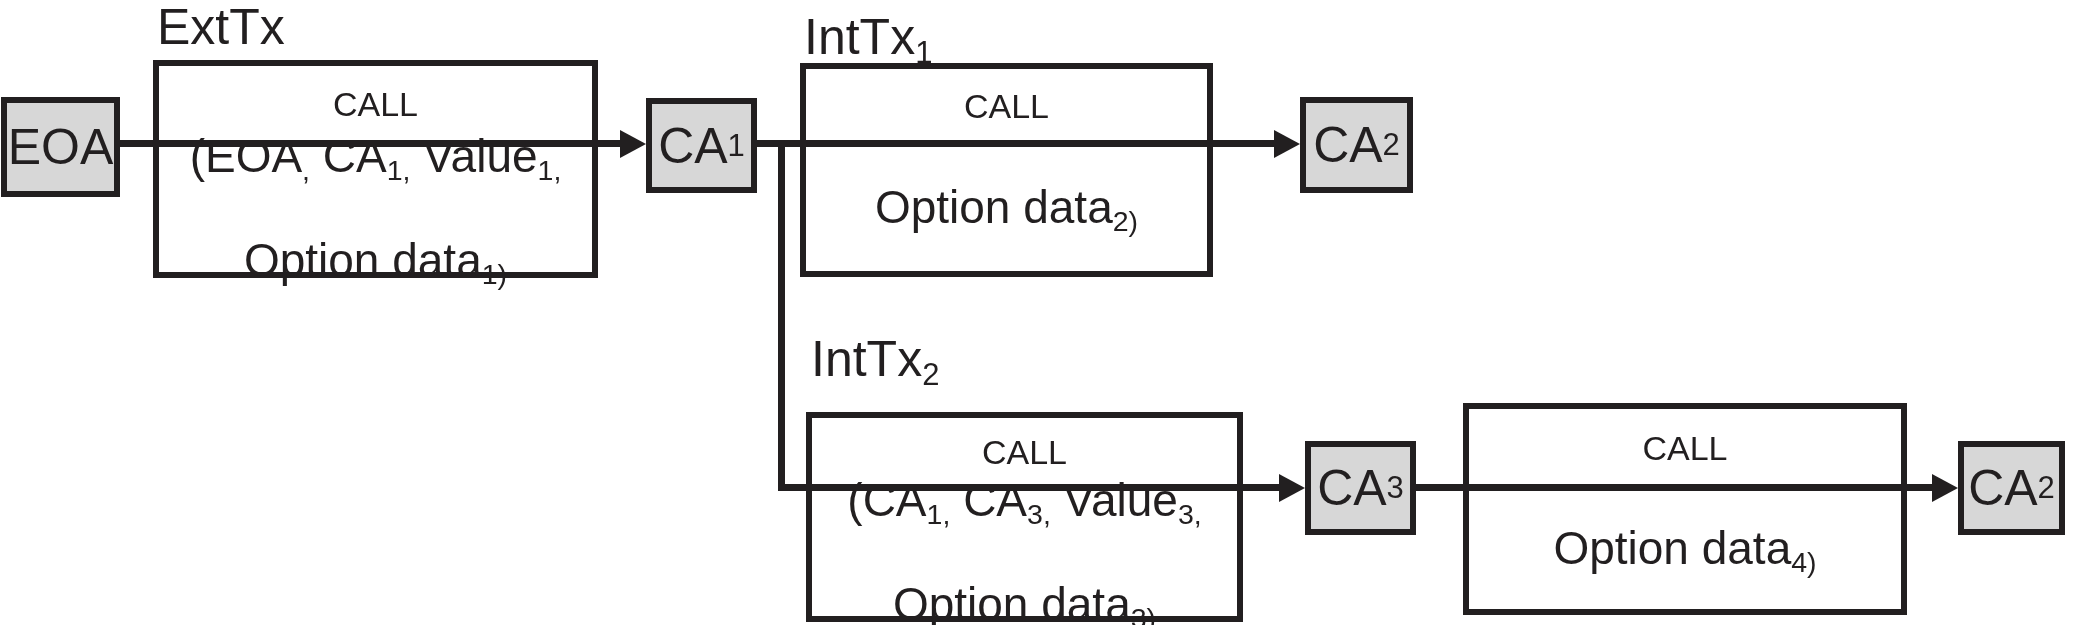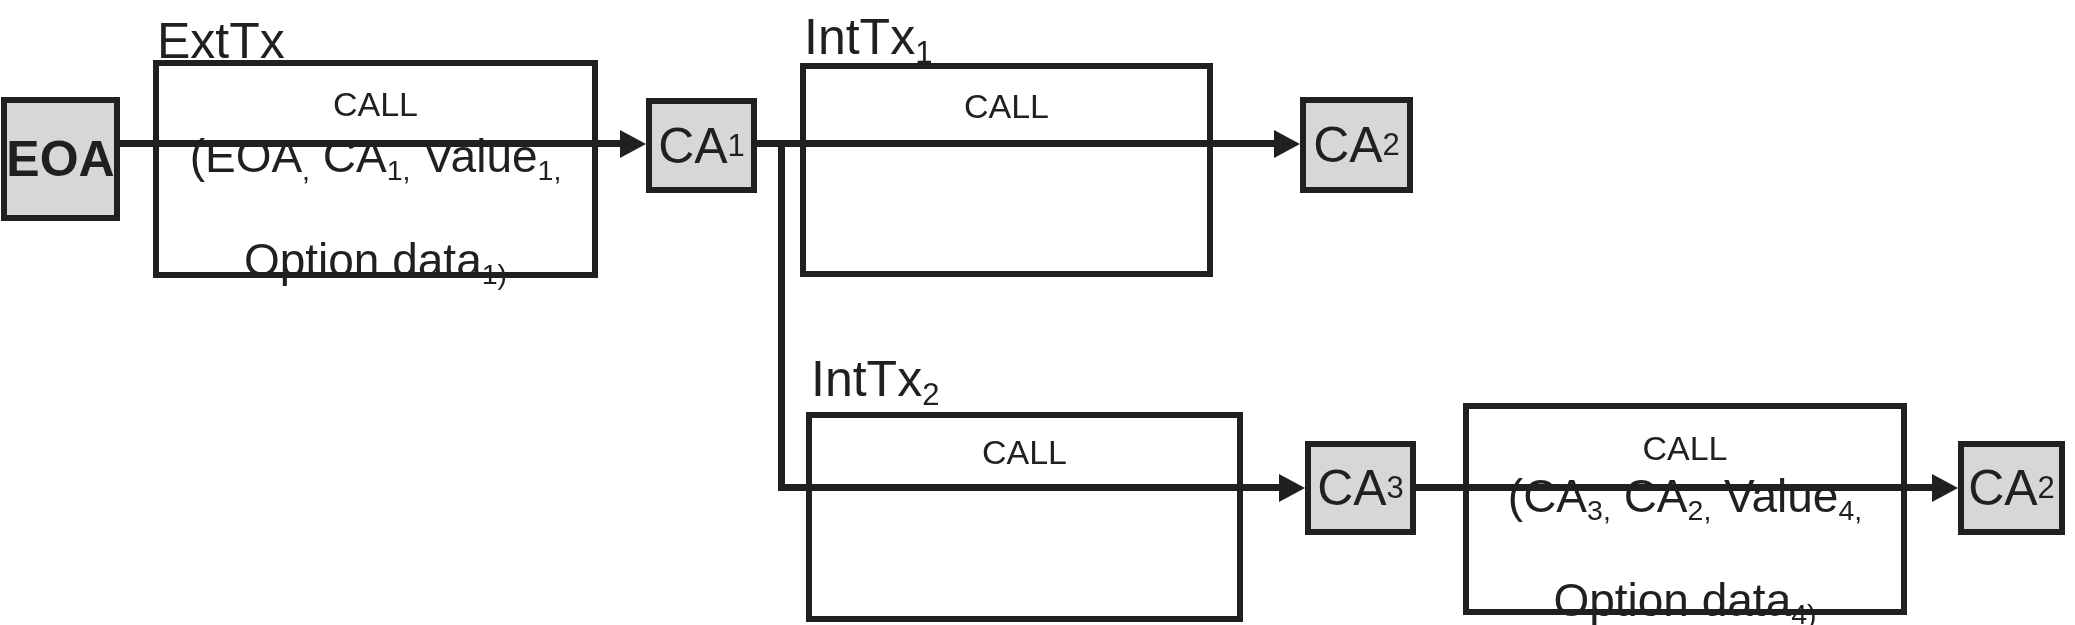--- a/index.html
+++ b/index.html
@@ -87,49 +87,53 @@
   <div class="arrowhead" style="left:1274px; top:130px;"></div>
 
   <div class="vline" style="left:778px; top:140px; height:351px;"></div>
 
   <div class="hline" style="left:778px; top:484px; width:503px;"></div>
   <div class="arrowhead" style="left:1279px; top:474px;"></div>
 
   <div class="hline" style="left:1414px; top:484px; width:520px;"></div>
   <div class="arrowhead" style="left:1932px; top:474px;"></div>
 
-  <div class="flowlabel" style="left:157px; top:16px;text-align:center;">ExtTx</div>
+  <div class="flowlabel" style="left:157px; top:2px;text-align:center;">ExtTx</div>
   <div class="flowlabel" style="left:804px; top:12px;">IntTx<sub>1</sub></div>
-  <div class="flowlabel" style="left:811px; top:354px;">IntTx<sub>2</sub></div>
+  <div class="flowlabel" style="left:811px; top:334px;">IntTx<sub>2</sub></div>
 
   <div class="callbox" style="left:153px; top:60px; width:445px; height:218px; --d:77px;">
     <div class="op">CALL</div>
     <div class="params">
       <span>(EOA<sub>,</sub> CA<sub>1,</sub> Value<sub>1,</sub></span>
       <span>Option data<sub>1)</sub></span>
     </div>
   </div>
 
   <div class="callbox" style="left:800px; top:63px; width:413px; height:214px; --d:74px;">
     <div class="op">CALL</div>
     <div class="params">
+      <span>Option data<sub>2)</sub></span>
     </div>
   </div>
 
   <div class="callbox" style="left:806px; top:412px; width:437px; height:210px; --d:69px;">
     <div class="op">CALL</div>
+    <div class="params">
+      <span>(CA<sub>1,</sub> CA<sub>3,</sub> Value<sub>3,</sub></span>
+      <span>Option data<sub>3)</sub></span>
+    </div>
   </div>
 
   <div class="callbox" style="left:1463px; top:403px; width:444px; height:212px; --d:78px;">
     <div class="op">CALL</div>
     <div class="params">
-      <span>(CA<sub>3,</sub> CA<sub>2,</sub> Value<sub>4,</sub></span>
       <span>Option data<sub>4)</sub></span>
     </div>
   </div>
 
-  <div class="node" style="left:1px; top:97px; width:119px; height:124px;font-weight:bold;">EOA</div>
+  <div class="node" style="left:1px; top:97px; width:119px; height:100px;">EOA</div>
   <div class="node" style="left:646px; top:98px; width:111px; height:95px;">CA<sub>1</sub></div>
   <div class="node" style="left:1300px; top:97px; width:113px; height:96px;">CA<sub>2</sub></div>
   <div class="node" style="left:1305px; top:441px; width:111px; height:94px;">CA<sub>3</sub></div>
   <div class="node" style="left:1958px; top:441px; width:107px; height:94px;">CA<sub>2</sub></div>
 
 </div>
 
 </body></html>

